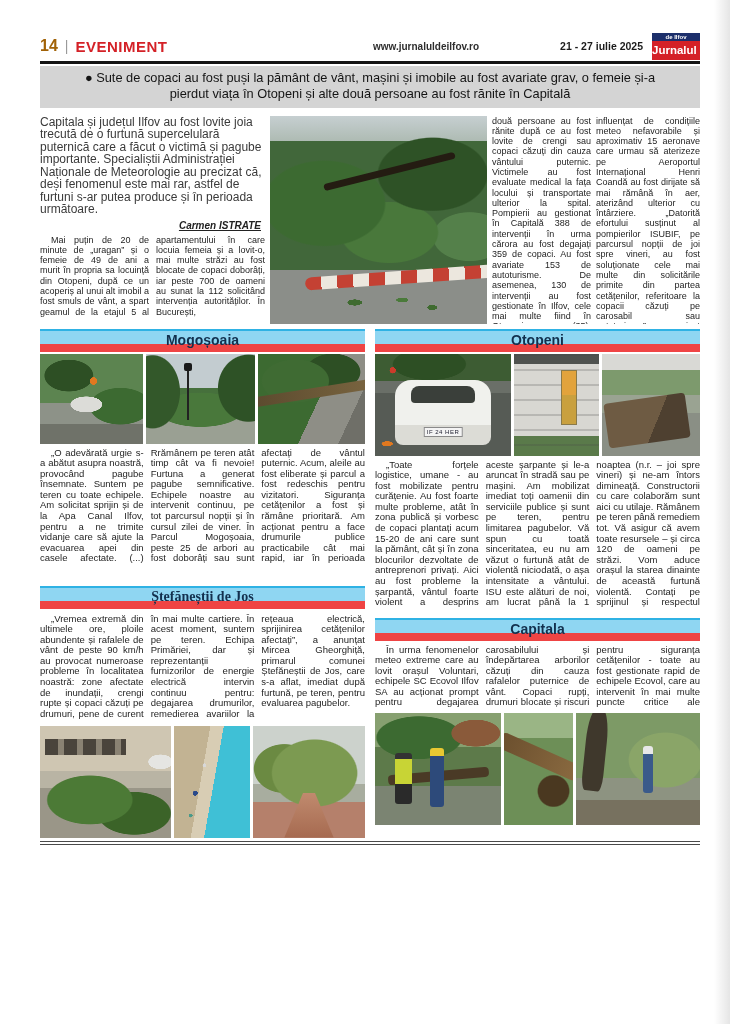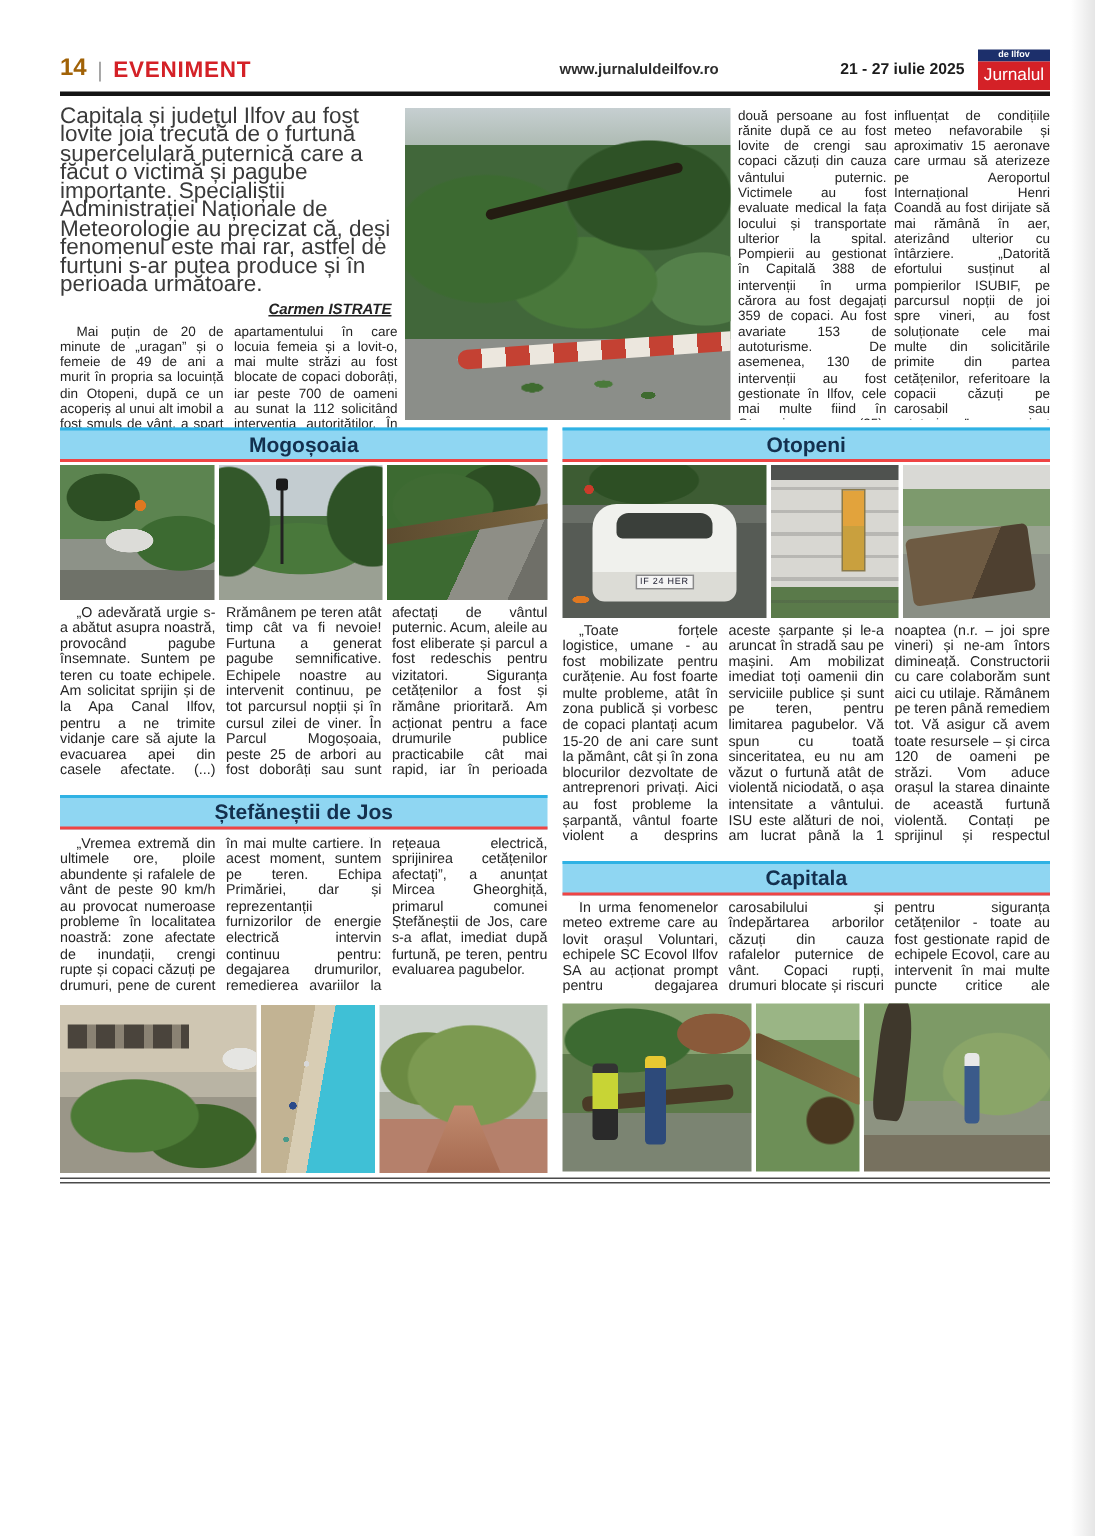--- a/index.html
+++ b/index.html
@@ -16,43 +16,43 @@
   
   .masthead { display:flex; align-items:center; height:24px; margin-top:34px; }
   .pagenum { font-size:16px; font-weight:bold; color:#a16207; }
   .mast-sep { color:#9a9a9a; margin:0 7px; font-size:14px; }
   .section-label { font-size:15px; font-weight:bold; color:#d42127; letter-spacing:0.5px; }
   .mast-spacer { flex:1; }
   .website { font-size:10px; font-weight:bold; color:#2e2e2e; margin-right:81px; }
   .issue-date { font-size:10.5px; font-weight:bold; color:#1c1c1c; }
   .logo { width:48px; height:27px; display:flex; flex-direction:column; margin-left:9px; }
   .logo-top { background:#1c2f6b; color:#fff; font-size:6px; font-weight:bold; text-align:center; line-height:8px; height:8px; }
-  .logo-main { background:#d42127; color:#fff; font-weight:normal; font-size:11.5px; text-align:center; line-height:18px; flex:1; }
+  .logo-main { background:#d42127; color:#fff; font-weight:bold; font-size:11.5px; line-height:18px; flex:1; }
   .rule { height:2.5px; background:#141414; margin-top:3px; }
 
   
   .kicker { text-align:center; font-size:20px; color:#1d1d1d; margin-top:7px; letter-spacing:0.3px; }
   .headline-outer { height:152px; margin-top:4px; }
   .headline-inner { transform:scaleY(1.18); transform-origin:50% 0; text-align:center;
     font-weight:bold; color:#0c0c0c; font-size:39px; line-height:42px; letter-spacing:-1.8px; }
   .subhead { background:#d4d4d4; padding:4px 24px 6px; text-align:center;
     font-size:12.8px; line-height:16px; color:#141414; margin-top:2px; }
 
   
   .top-grid { display:grid; grid-template-columns:225px 217px 99px 104px; column-gap:5px; height:208px; margin-top:8px; }
-  .lead { font-size:15px; line-height:12.5px; color:#3a3a3a; }
+  .lead { font-size:12px; line-height:12.5px; color:#3a3a3a; }
   .byline { text-align:right; font-style:italic; font-weight:bold; font-size:10px; color:#222;
     text-decoration:underline; margin:4px 4px 4px 0; }
   .intro { columns:2; column-gap:7px; font-size:9px; line-height:10.3px; text-align:justify;
     text-indent:11px; height:88px; overflow:hidden; color:#242424; hyphens:auto; }
   .smallcol { font-size:9px; line-height:10.3px; text-align:justify; color:#242424; height:208px; overflow:hidden; hyphens:auto; }
 
   
   .sections { display:grid; grid-template-columns:325px 325px; column-gap:10px; margin-top:5px; }
-  .secbar { height:23px; background:#8fd6f2; border-top:2px solid #2fb2e4; border-bottom:2px solid #ef4444;
+  .secbar { height:23px; background:#8fd6f2; border-top:2px solid #2fb2e4; border-bottom:8px solid #ef4444;
     text-align:center; font-weight:bold; font-size:14px; line-height:18px; color:#13304e; }
   .phrow { display:flex; gap:3px; margin-top:2px; }
   .sectext { font-size:9.5px; line-height:10.6px; text-align:justify; columns:3; column-gap:7px;
     text-indent:11px; color:#242424; overflow:hidden; hyphens:auto; }
   .endrule { margin-top:3px; height:4px; border-top:1px solid #4a4a4a; border-bottom:1px solid #4a4a4a; }
 
   
   .ph { position:relative; overflow:hidden; flex:none; background:#6b8f57; }
 
   #ph-main { width:217px; height:208px;
@@ -181,20 +181,21 @@
       <span class="mast-spacer"></span>
       <span class="website">www.jurnaluldeilfov.ro</span>
       <span class="issue-date">21 - 27 iulie 2025</span>
       <span class="logo">
         <span class="logo-top">de Ilfov</span>
         <span class="logo-main">Jurnalul</span>
       </span>
     </div>
     <div class="rule"></div>
 
+    <div class="subhead">● Sute de copaci au fost puși la pământ de vânt, mașini și imobile au fost avariate grav, o femeie și-a pierdut viața în Otopeni și alte două persoane au fost rănite în Capitală</div>
 
     <div class="top-grid">
       <div>
         <div class="lead">Capitala și județul Ilfov au fost lovite joia trecută de o furtună supercelulară puternică care a făcut o victimă și pagube importante. Specialiștii Administrației Naționale de Meteorologie au precizat că, deși fenomenul este mai rar, astfel de furtuni s-ar putea produce și în perioada următoare.</div>
         <div class="byline">Carmen ISTRATE</div>
         <div class="intro">Mai puțin de 20 de minute de „uragan” și o femeie de 49 de ani a murit în propria sa locuință din Otopeni, după ce un acoperiș al unui alt imobil a fost smuls de vânt, a spart geamul de la etajul 5 al apartamentului în care locuia femeia și a lovit-o, mai multe străzi au fost blocate de copaci doborâți, iar peste 700 de oameni au sunat la 112 solicitând intervenția autorităților. În București,</div>
       </div>
       <div class="ph" id="ph-main">
         <div class="branch"></div>
         <div class="barrier"></div>
@@ -211,21 +212,21 @@
         <div class="phrow">
           <div class="ph" id="mg1"></div>
           <div class="ph" id="mg2">
               <div class="lamp"></div>
             </div>
           <div class="ph" id="mg3">
               <div class="trunk"></div>
             </div>
         </div>
         <div class="sectext" style="height:120px; margin-top:4px;">„O adevărată urgie s-a abătut asupra noastră, provocând pagube însemnate. Suntem pe teren cu toate echipele. Am solicitat sprijin și de la Apa Canal Ilfov, pentru a ne trimite vidanje care să ajute la evacuarea apei din casele afectate. (...) Rrămânem pe teren atât timp cât va fi nevoie! Furtuna a generat pagube semnificative. Echipele noastre au intervenit continuu, pe tot parcursul nopții și în cursul zilei de viner. În Parcul Mogoșoaia, peste 25 de arbori au fost doborâți sau sunt afectați de vântul puternic. Acum, aleile au fost eliberate și parcul a fost redeschis pentru vizitatori. Siguranța cetățenilor a fost și rămâne prioritară. Am acționat pentru a face drumurile publice practicabile cât mai rapid, iar în perioada următoare vom continua cu lucrări de curățenie și refacere în toate zonele afectate”, anunța primarul comunei, Florin Covaci.</div>
-        <div class="secbar" style="margin-top:6px;">Ștefăneștii de Jos</div>
+        <div class="secbar" style="margin-top:18px;font-family:Liberation Serif, serif;">Ștefăneștii de Jos</div>
         <div class="sectext" style="height:110px; margin-top:5px;">„Vremea extremă din ultimele ore, ploile abundente și rafalele de vânt de peste 90 km/h au provocat numeroase probleme în localitatea noastră: zone afectate de inundații, crengi rupte și copaci căzuți pe drumuri, pene de curent în mai multe cartiere. În acest moment, suntem pe teren. Echipa Primăriei, dar și reprezentanții furnizorilor de energie electrică intervin continuu pentru: degajarea drumurilor, remedierea avariilor la rețeaua electrică, sprijinirea cetățenilor afectați”, a anunțat Mircea Gheorghiță, primarul comunei Ștefăneștii de Jos, care s-a aflat, imediat după furtună, pe teren, pentru evaluarea pagubelor.</div>
         <div class="phrow">
           <div class="ph" id="st1">
               <div class="win"></div>
             </div>
           <div class="ph" id="st2"></div>
           <div class="ph" id="st3">
               <div class="path"></div>
             </div>
         </div>

